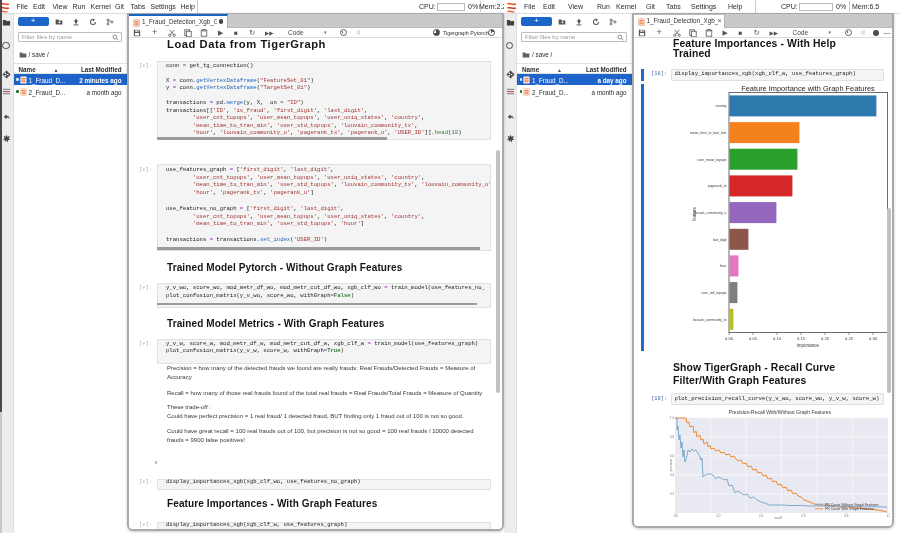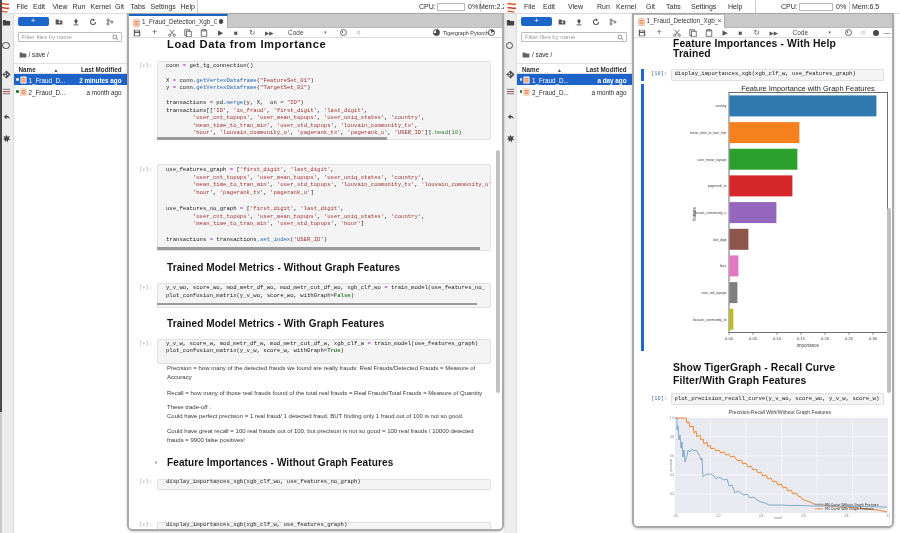--- a/index.html
+++ b/index.html
@@ -274,21 +274,21 @@
 <div class="abs" style="left:159px;top:0.5px;font-size:6.5px;color:#444">Code</div>
 <div class="abs" style="left:195px;top:1px;font-size:5px;color:#666">▾</div>
 <div class="abs" style="left:211px;top:0.8px;width:7px;height:7px;border:1.2px solid #666;border-radius:50%"></div>
 <div class="abs" style="left:213.2px;top:2.6px;width:1.1px;height:2.6px;background:#666"></div>
 <div class="abs" style="left:227px;top:0.8px;font-size:6px;color:#999">𝔵∥</div>
 <div class="abs" style="left:304px;top:1.2px;width:6.5px;height:6.5px;border-radius:50%;background:conic-gradient(#4a4a4a 0 75%,#fff 75%);border:1px solid #4a4a4a"></div>
       <div class="abs" style="left:314px;top:1.6px;font-size:5.4px;color:#333;white-space:nowrap">Tigergraph Pytorch</div>
       <div class="abs" style="left:359px;top:0.8px;width:7px;height:7px;border:1.2px solid #555;border-radius:50%;background:conic-gradient(from 0deg,#555 0 25%,#fff 0)"></div>
 </div>
 <div class="nbc">
-<div class="hd abs" style="left:38px;top:0.25px;font-size:11.2px;line-height:11.5px;letter-spacing:0.55px;">Load Data from Importance</div>
+<div class="hd abs" style="left:38px;top:0.25px;font-size:11.2px;line-height:11.5px;letter-spacing:0.55px;">Load Data from TigerGraph</div>
 
 <div class="cell" style="left:28px;top:22.6px;width:334px;height:78.9px"></div>
 <div class="mono abs" style="left:37px;top:22.9px;width:324px;line-height:7.5px;overflow:hidden">conn <i class="op">=</i> get_tg_connection()
 
 X <i class="op">=</i> conn.<i class="fn">getVertexDataframe</i>(<i class="s">"FeatureSet_01"</i>)
 y <i class="op">=</i> conn.<i class="fn">getVertexDataframe</i>(<i class="s">"TargetSet_01"</i>)
 
 transactions <i class="op">=</i> pd.<i class="fn">merge</i>(y, X,  on <i class="op">=</i> <i class="s">"ID"</i>)
 transactions[[<i class="s">'ID'</i>, <i class="s">'is_fraud'</i>, <i class="s">'first_digit'</i>, <i class="s">'last_digit'</i>,
         <i class="s">'user_cnt_topups'</i>, <i class="s">'user_mean_topups'</i>, <i class="s">'user_uniq_states'</i>, <i class="s">'country'</i>,
@@ -307,21 +307,21 @@
 
 use_features_no_graph <i class="op">=</i> [<i class="s">'first_digit'</i>, <i class="s">'last_digit'</i>,
         <i class="s">'user_cnt_topups'</i>, <i class="s">'user_mean_topups'</i>, <i class="s">'user_uniq_states'</i>, <i class="s">'country'</i>,
         <i class="s">'mean_time_to_tran_min'</i>, <i class="s">'user_std_topups'</i>, <i class="s">'hour'</i>]
 
 transactions <i class="op">=</i> transactions.<i class="fn">set_index</i>(<i class="s">'USER_ID'</i>)</div>
 <div class="abs" style="left:28px;top:208.6px;width:323px;height:2.8px;background:#9b9b9b"></div>
 
 <div class="prompt abs" style="left:10px;top:128.1px">[+]:</div>
 
-<div class="hd abs" style="left:38px;top:223.4px;font-size:10px;line-height:11.5px;">Trained Model Metrics - Without Graph Features</div>
+<div class="hd abs" style="left:38px;top:223.4px;font-size:10px;line-height:11.5px;">Trained Model Pytorch - Without Graph Features</div>
 
 <div class="cell" style="left:28px;top:244.6px;width:334px;height:24.5px"></div>
 <div class="mono abs" style="left:37px;top:245.5px;width:324px;line-height:7.5px;overflow:hidden">y_v_wo, score_wo, mod_metr_df_wo, mod_metr_cut_df_wo, xgb_clf_wo <i class="op">=</i> train_model(use_features_no_
 plot_confusion_matrix(y_v_wo, score_wo, withGraph<i class="op">=</i><i class="kw">False</i>)</div>
 <div class="abs" style="left:28px;top:263.9px;width:320px;height:2.8px;background:#9b9b9b"></div>
 
 <div class="prompt abs" style="left:10px;top:246.7px">[+]:</div>
 
 <div class="hd abs" style="left:38px;top:279.6px;font-size:10px;line-height:11.5px;text-align:center;">Trained Model Metrics - With Graph Features</div>
 
@@ -338,28 +338,28 @@
 <div class="abs md" style="left:38px;top:351.1px;font-size:6px">Recall = how many of those real frauds found of the total real frauds = Real Frauds/Total Frauds = Measure of Quantity</div>
 
 <div class="abs md" style="left:38px;top:365.1px;font-size:6px">These trade-off :</div>
 
 <div class="abs md" style="left:38px;top:373.9px;font-size:6px">Could have perfect precision = 1 real fraud/ 1 detected fraud, BUT finding only 1 fraud out of 100 is not so good.</div>
 
 <div class="abs md" style="left:38px;top:389.1px;font-size:6px">Could have great recall = 100 real frauds out of 100, but precision is not so good = 100 real frauds / 10000 detected</div>
 
 <div class="abs md" style="left:38px;top:397.9px;font-size:6px">frauds = 9900 false positives!</div>
 
-<div class="hd abs" style="left:38px;top:418.4px;font-size:10px;line-height:11.5px;">Feature Importances - Without Graph Features</div>
 
 <div class="abs" style="left:25.5px;top:422.8px;width:2.5px;height:2.5px;background:#b5b5b5;border-radius:50%"></div>
 <div class="cell" style="left:28px;top:440px;width:334px;height:11.6px"></div>
 <div class="mono abs" style="left:37px;top:439.6px;width:324px;line-height:7.5px;overflow:hidden">display_importances_xgb(xgb_clf_wo, use_features_no_graph)</div>
 
 <div class="prompt abs" style="left:10px;top:440.7px">[+]:</div>
 
+<div class="hd abs" style="left:38px;top:459.8px;font-size:10px;line-height:11.5px;">Feature Importances - With Graph Features</div>
 
 <div class="cell" style="left:28px;top:483.1px;width:334px;height:11.6px"></div>
 <div class="mono abs" style="left:37px;top:482.5px;width:324px;line-height:7.5px;overflow:hidden">display_importances_xgb(xgb_clf_w, use_features_graph)</div>
 
 <div class="prompt abs" style="left:10px;top:483.7px">[+]:</div>
 
 <div class="abs" style="right:1.5px;top:111.3px;width:4px;height:243px;background:#c1c1c1;border-radius:2px"></div>
 </div>
   </div>
 <div class="nbwin" style="left:631.5px;top:13px;width:262px;height:514.5px">

